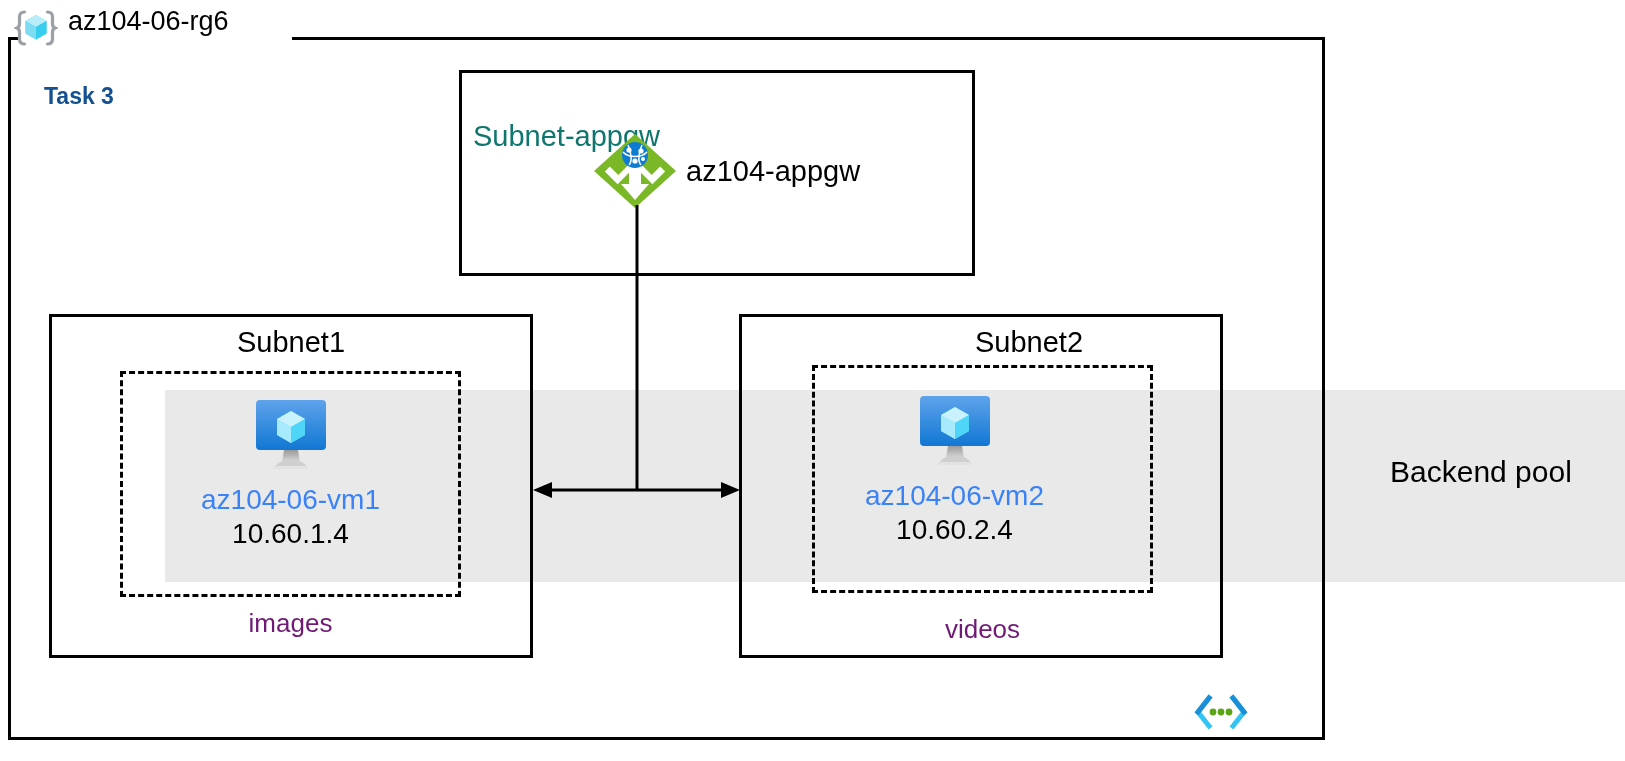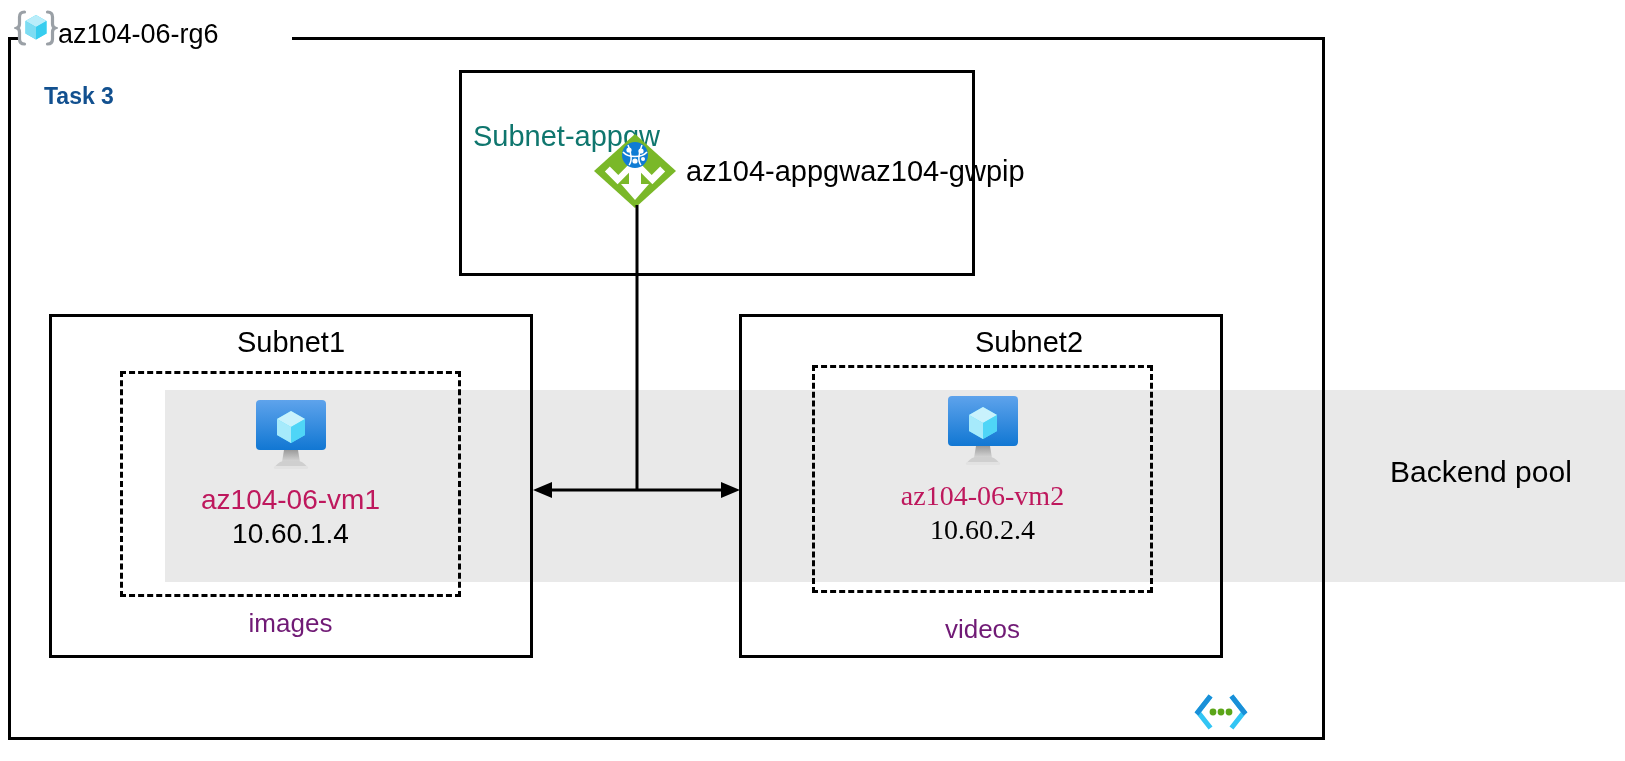--- a/index.html
+++ b/index.html
@@ -55,21 +55,22 @@
     top: 20px;
     width: 272px;
     height: 36px;
     background: #ffffff;
   }
   .rg-header {
     position: absolute;
     left: 14px;
     top: 6px;
     display: flex;
-    align-items: flex-end;
+    align-items: flex-start;
+    gap: 10px;
   }
   .rg-icon {
     width: 44px;
     height: 44px;
     display: block;
   }
   .rg-title {
     font-size: 27px;
     color: #000000;
     white-space: nowrap;
@@ -138,31 +139,31 @@
   }
   .dashed1 { left: 120px; top: 371px; width: 341px; height: 226px; }
   .dashed2 { left: 812px; top: 365px; width: 341px; height: 228px; }
 
   .vm-group {
     position: absolute;
     text-align: center;
     width: 341px;
   }
   .vm1-group { left: 120px; top: 398px; }
-  .vm2-group { left: 812px; top: 394px; font-family: Liberation Serif, serif; }
+  .vm2-group { left: 784px; top: 394px; }
 
   .vm-icon {
     width: 82px;
     height: 76px;
     display: block;
     margin: 0 auto;
   }
   .vm-name {
     font-size: 28px;
-    color: #be185d;
+    color: #3b82f6;
     margin-top: 10px;
     white-space: nowrap;
   }
   .vm-ip {
     font-size: 28px;
     color: #000000;
     margin-top: 2px;
     white-space: nowrap;
   }
   .storage-label {
@@ -270,21 +271,20 @@
           <path d="M50 13 C46 22 46 30 49 33"></path>
         </g>
         <circle cx="37" cy="18" r="2.6" fill="#ffffff"></circle>
         <circle cx="49" cy="19" r="2.6" fill="#ffffff"></circle>
         <circle cx="43" cy="29" r="2.6" fill="#ffffff"></circle>
         <circle cx="51" cy="27" r="2" fill="#ffffff"></circle>
       </svg>
     </span>
     <span class="gw-labels">
       <span class="gw-label">az104-appgw</span>
-      <span class="gw-label">az104-gwpip</span>
     </span>
   </div>
 
   <div class="subnet-box subnet1"></div>
   <div class="subnet-title-center subnet1-title">Subnet1</div>
   <div class="dashed-box dashed1"></div>
   <div class="vm-group vm1-group">
     <span>
       <svg class="vm-icon" viewBox="0 0 82 76" xmlns="http://www.w3.org/2000/svg">
         <defs>

